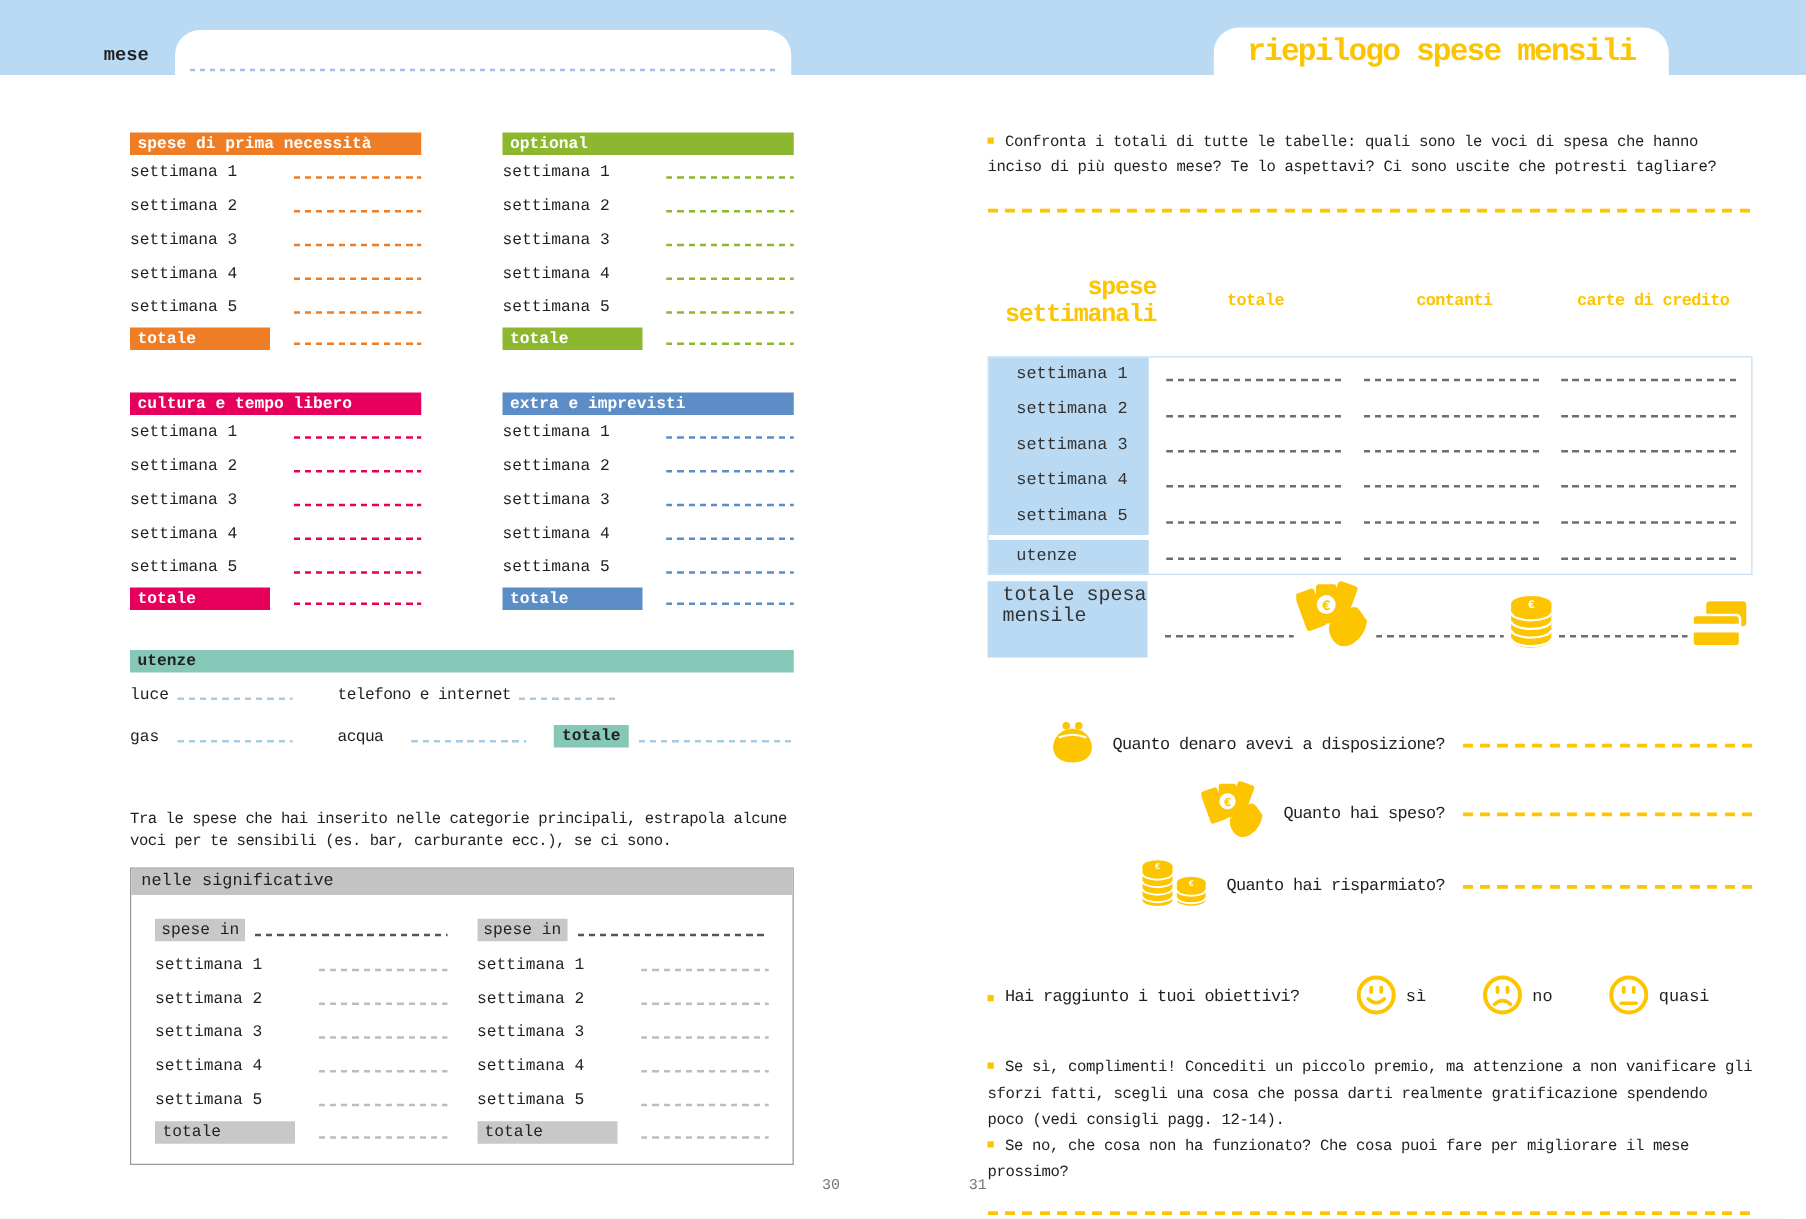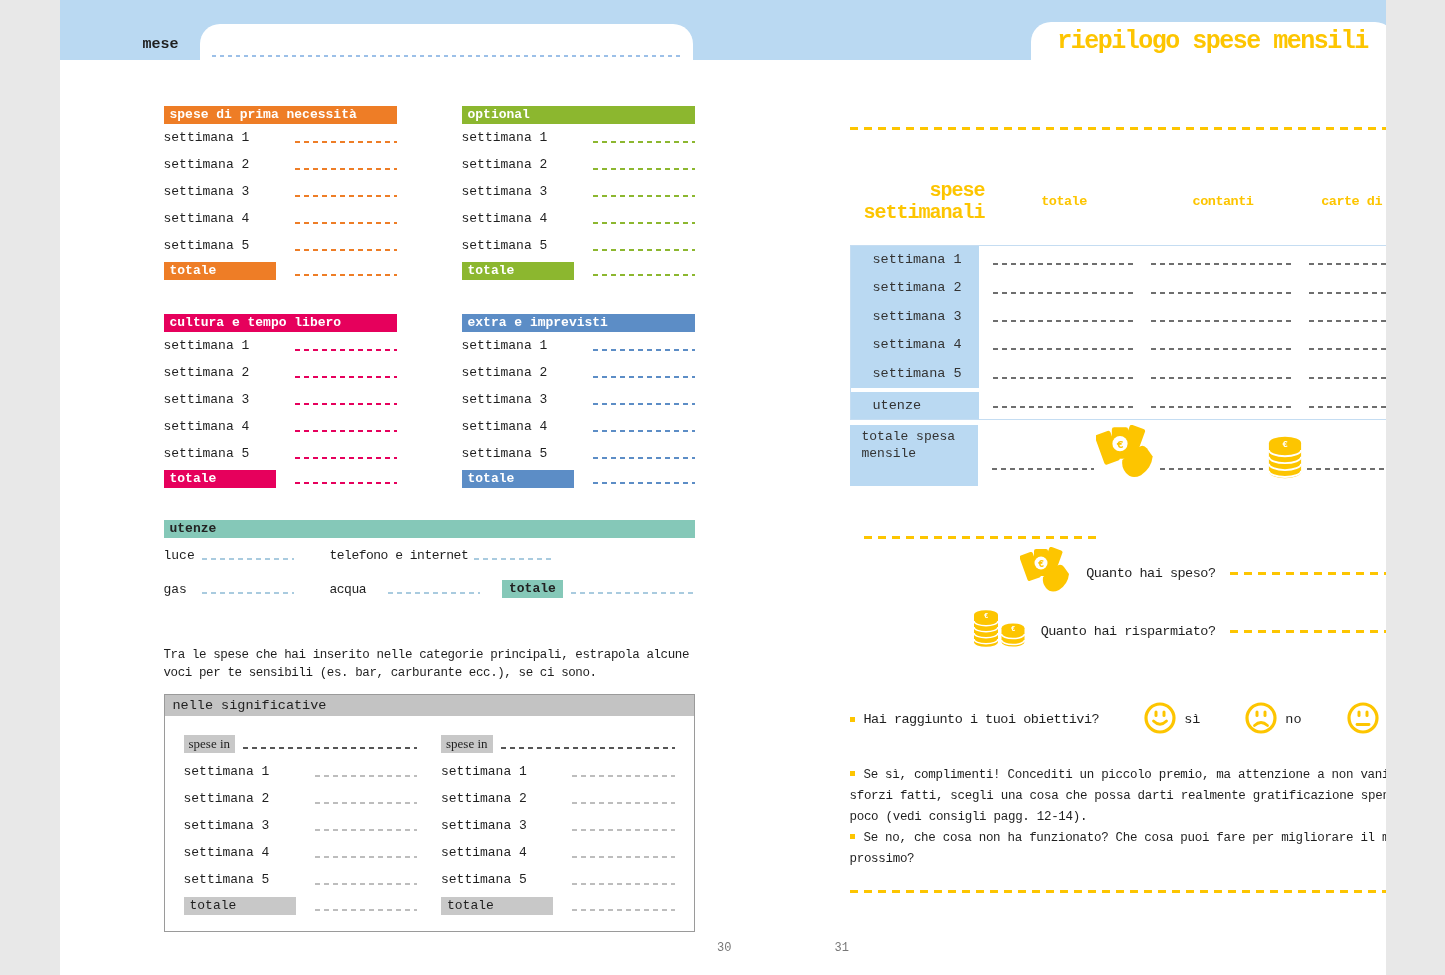--- a/index.html
+++ b/index.html
@@ -1,18 +1,18 @@
 <!DOCTYPE html>
 <html style="--orange: #ee7d26; --green: #8cb72f; --pink: #e6005c; --blue: #5c8dc6; --teal: #85c8b8; --gray: #c3c3c3; --yellow: #fdc500; --lightblue: #bad9f2; --ink: #1f1f1f; --graydash: #6e6e6e; --lightdash: #bdbdbd; --utenzedash: #a9cbdf; --tabdash: #9cc0e8;"><head>
 <meta charset="utf-8">
 <style>
   * { margin:0; padding:0; box-sizing:border-box; }
   html,body { background:#e8e8e8; }
   .sheet {
-    position:relative; width:1326px; height:975px; margin:0 auto;
+    position:relative; width:1445px; height:975px; margin:0 auto;
     background:#ffffff; overflow:hidden;
     font-family:"Liberation Mono","DejaVu Sans Mono",monospace;
     color:var(--ink,#1f1f1f);
   }
   
   .topband { position:absolute; top:0; left:0; width:100%; height:60px; background:var(--lightblue,#bad9f2); }
   .mese-label { position:absolute; left:83px; top:36px; font-size:15px; font-weight:700; }
   .tab { position:absolute; background:#fff; border-radius:20px 20px 0 0; }
   .tab-month { left:140px; top:24px; width:493px; height:36px; }
   .tab-month .month-line { position:absolute; left:12px; right:12px; bottom:3px; height:2px;
@@ -62,21 +62,21 @@
   .ut-lbl2 { flex:0 0 auto; margin-right:6px; letter-spacing:-0.5px; }
   .ut-chip { background:var(--teal,#85c8b8); padding:0 7px; height:18px; line-height:18px;
     font-weight:700; font-size:13px; color:#222; margin:0 8px 0 22px; }
 
   .note { margin-top:40px; font-size:12.5px; line-height:18px; letter-spacing:-0.4px; width:533px; }
 
   .sig-box { margin-top:12px; border:1px solid #9a9a9a; }
   .sig-head { background:var(--gray,#c3c3c3); height:21px; line-height:21px; padding:0 8px;
     font-size:13.5px; color:#222; }
   .sig-inner { padding:14px 19px 12px 19px; display:grid; grid-template-columns:1fr 1fr; column-gap:24px; }
-  .sig-in-row { height:28px; display:flex; align-items:center; font-size:13px;font-family:Liberation Serif, serif; }
+  .sig-in-row { height:28px; display:flex; align-items:center; font-size:13px; }
   .sig-chip { background:#c8c8c8; padding:0 5px; height:18px; line-height:18px; margin-right:8px; flex:0 0 auto; }
   .sig-row { height:27px; display:flex; align-items:center; font-size:13px; }
   .sig-row .row-lbl { width:131px; flex:0 0 131px; }
   .sig-total { height:26px; display:flex; align-items:center; }
   .sig-total .sig-total-chip { background:#c8c8c8; width:112px; flex:0 0 112px; height:18px;
     line-height:18px; padding:0 6px; font-size:13px; margin-right:19px; }
 
   
   .rp { position:absolute; left:67px; top:44px; width:612px; }
   .para { font-size:12.5px; line-height:20px; letter-spacing:-0.3px; }
@@ -94,21 +94,21 @@
   .wk-labels { flex:0 0 128px; display:flex; flex-direction:column; padding:0; }
   .wk-block { background:var(--lightblue,#bad9f2); }
   .wk-block + .wk-block { margin-top:4px; }
   .wk-lbl { height:28.4px; line-height:28.4px; padding-left:22px; font-size:13.5px; color:#333; }
   .wk-lbl-ut { height:27px; line-height:27px; }
   .wk-rows { flex:1 1 auto; padding:0 10px 0 14px; display:flex; flex-direction:column; }
   .wk-row { height:28.4px; display:flex; align-items:center; gap:16px; }
   .wk-row-ut { height:30px; }
   .weekly-total { display:flex; margin-top:5px; }
   .wt-lbl { flex:0 0 128px; background:var(--lightblue,#bad9f2); padding:3px 0 3px 12px;
-    font-size:13px; line-height:17px; color:#333; }
+    font-size:16px; line-height:17px; color:#333; }
   .wt-line { flex:1 1 auto; display:flex; align-items:flex-end; padding:0 0 0 14px; position:relative; }
   .wt-line .dash { margin-bottom:16px; transform:none; }
   .wt-icon { flex:0 0 auto; margin:0 2px; }
   .icf { fill:var(--yellow,#fdc500); }
   .ics { stroke:var(--yellow,#fdc500); }
 
   .questions { margin-top:50px; }
   .q-row { display:flex; align-items:center; margin-bottom:8px; }
   .q-left { flex:1 1 auto; display:flex; justify-content:flex-end; align-items:center; gap:12px; }
   .q-text { font-size:13.5px; letter-spacing:-0.5px; }
@@ -343,20 +343,21 @@
           </div>
         </div>
       </div>
     </div>
     <div class="pagenum pagenum-30">30</div>
   </section>
 
   <section class="page page-right">
     <div class="rp">
 
+      <p class="para"><span class="bullet"></span><span>Confronta i totali di tutte le tabelle: quali sono le voci di spesa che hanno inciso di più questo mese? Te lo aspettavi? Ci sono uscite che potresti tagliare?</span></p>
 
       <div class="dash dash-y divider"></div>
 
       <div class="weekly">
         <div class="weekly-head">
           <div class="weekly-title">
             <div>spese</div>
             <div>settimanali</div>
           </div>
           <div class="col-h">totale</div>
@@ -444,20 +445,31 @@
                 <rect class="icf" x="2" y="12" width="38" height="25" rx="3" stroke="#fff" stroke-width="2"></rect>
                 <rect x="2" y="19" width="38" height="7" fill="#fff"></rect>
               </svg>
             </span>
           </div>
         </div>
       </div>
 
       <div class="questions">
         <div class="q-row">
+          <div class="q-left">
+            <span>
+              <svg width="40" height="36" viewBox="0 0 40 36">
+                <circle class="icf" cx="15" cy="4.5" r="3"></circle>
+                  <circle class="icf" cx="25" cy="4.5" r="3"></circle>
+                <path class="icf" d="M20 7 C10 7 4.5 15 4.5 22 C4.5 29.5 11 34 20 34 C29 34 35.5 29.5 35.5 22 C35.5 15 30 7 20 7 Z"></path>
+                <path d="M9 14 Q20 9.5 31 14" stroke="#fff" stroke-width="1.6" fill="none"></path>
+              </svg>
+            </span>
+            <span class="q-text">Quanto denaro avevi a disposizione?</span>
+          </div>
           <span class="dash dash-y q-dash"></span>
         </div>
         <div class="q-row">
           <div class="q-left">
             <span>
               <svg width="54" height="48" viewBox="0 0 52 48">
                 <rect class="icf" x="24" y="1" width="14" height="27" rx="2" transform="rotate(20 31 14)"></rect>
                 <rect class="icf" x="13" y="2" width="14" height="27" rx="2"></rect>
                 <rect class="icf" x="2" y="6" width="14" height="27" rx="2" transform="rotate(-20 9 19)"></rect>
                 <circle cx="20" cy="16" r="6.5" fill="#fff"></circle>

